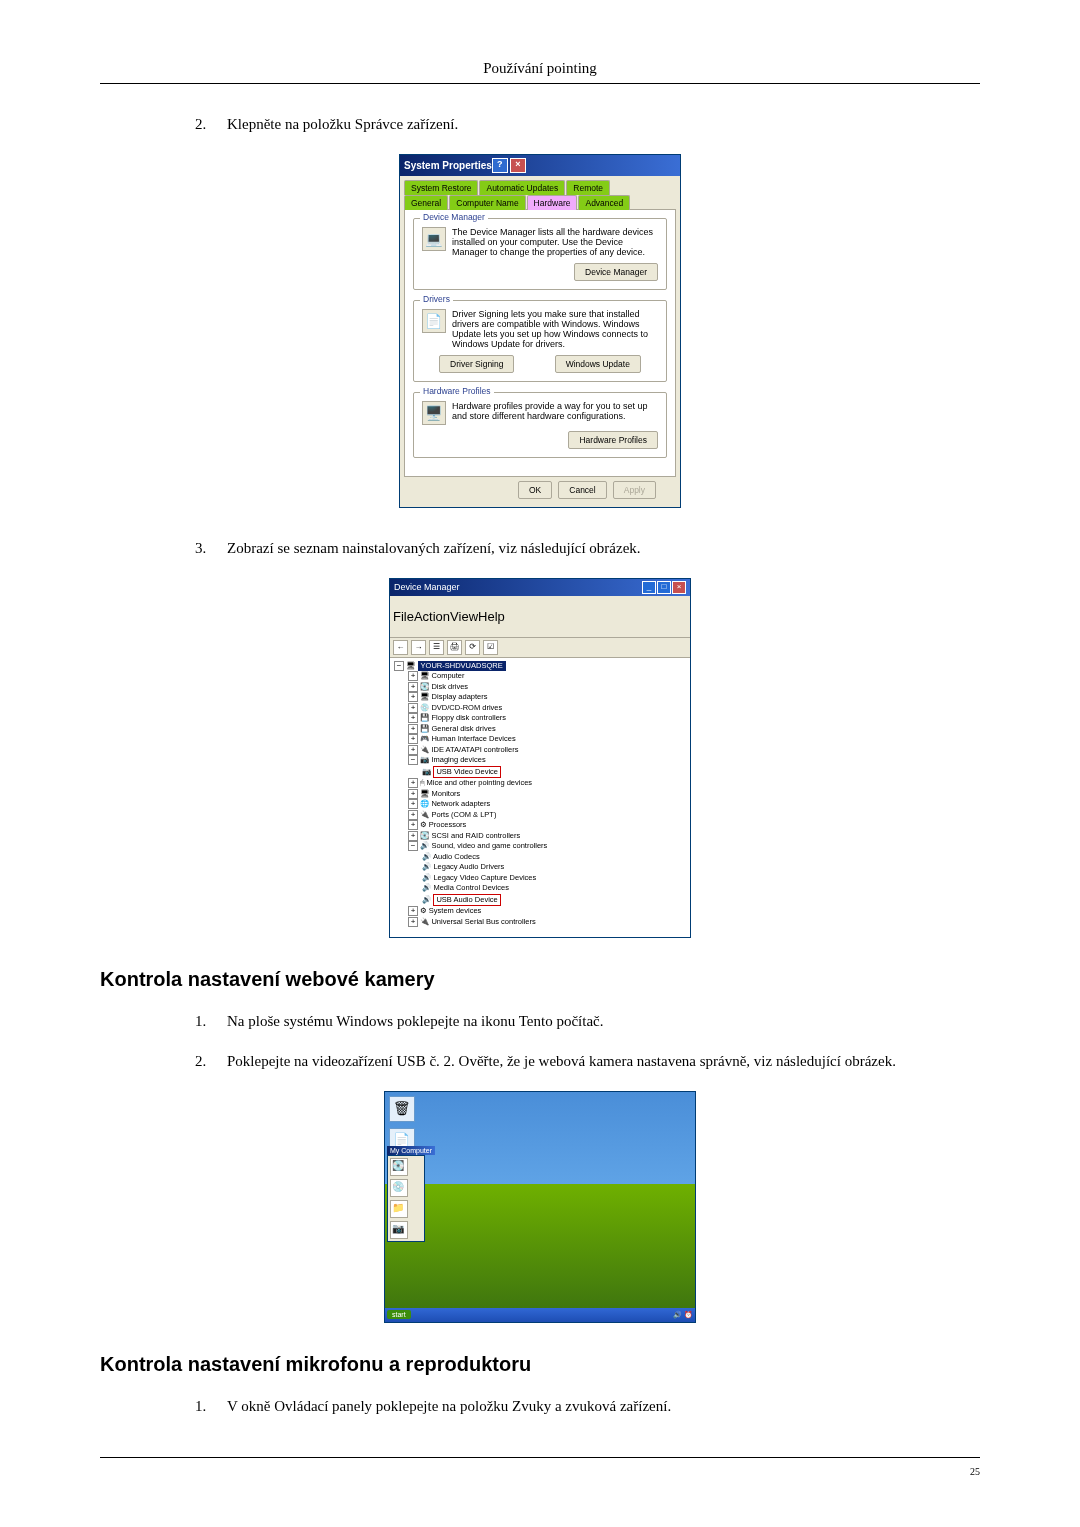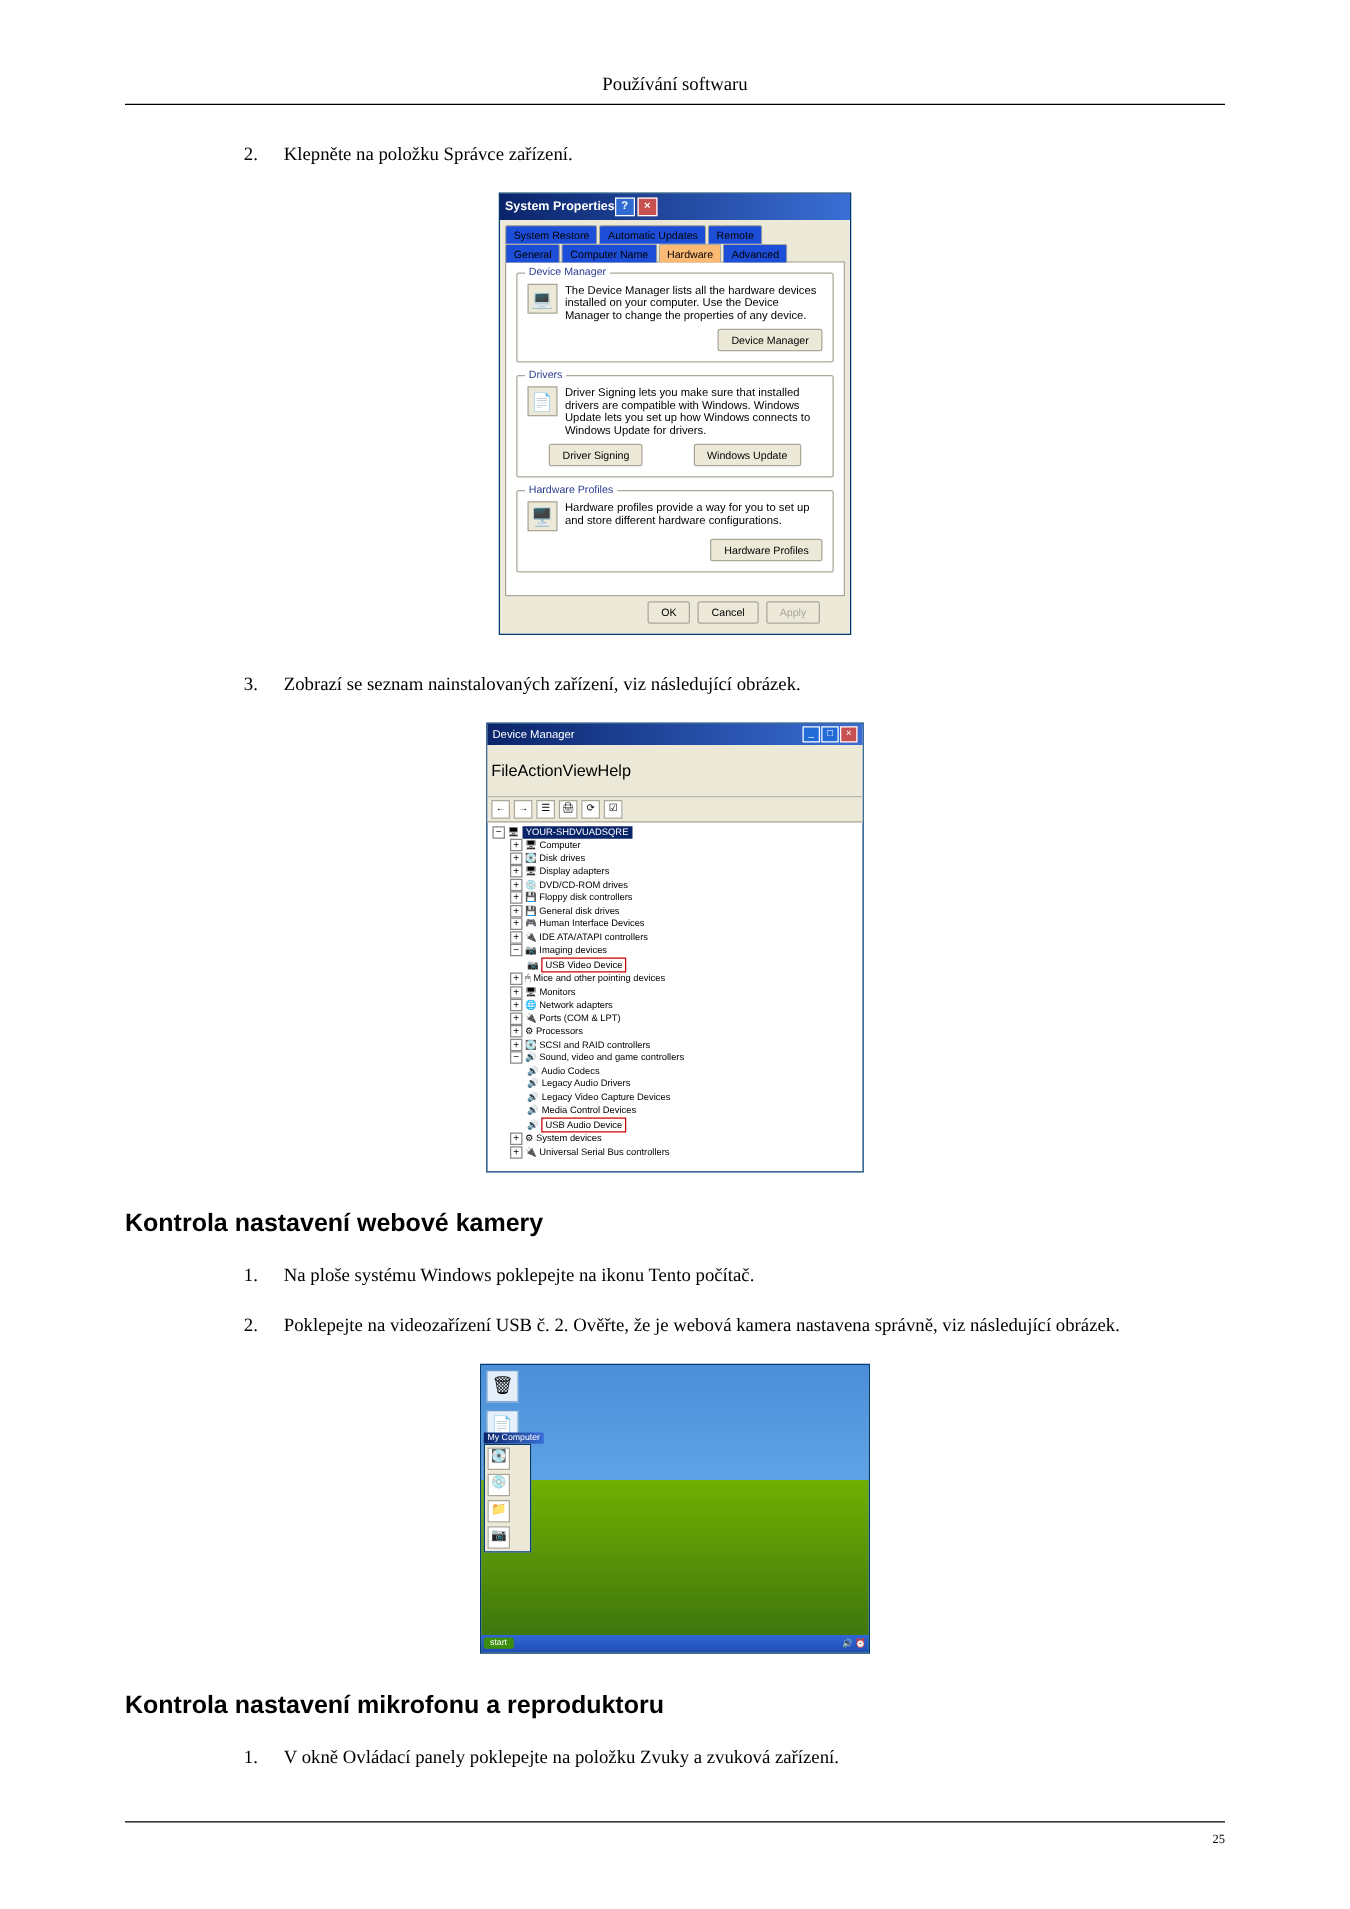--- a/index.html
+++ b/index.html
@@ -84,27 +84,27 @@
   .tabs-row {
     display: flex;
     background: #ece9d8;
     padding: 4px 4px 0 4px;
     font-size: 8.5px;
   }
   .tab {
     border: 1px solid #aca899;
     border-bottom: none;
     padding: 2px 6px;
-    background: #1d4ed8;
+    background: #84cc16;
     margin-right: 1px;
     border-radius: 2px 2px 0 0;
     white-space: nowrap;
   }
   .tab.active {
-    background: #fdba74;
+    background: #f0abfc;
     position: relative;
     z-index: 2;
   }
   .tabpane {
     background: #fff;
     border: 1px solid #aca899;
     margin: -1px 4px 0 4px;
     padding: 8px;
   }
   .grpbox {
@@ -331,21 +331,21 @@
     border-top: 1px solid #000;
     text-align: right;
     margin-top: 40px;
     padding-top: 8px;
     font-size: 10px;
   }
 </style>
 </head>
 <body>
 
-<div class="page-header">Používání softwaru</div>
+<div class="page-header">Používání pointing</div>
 
 <div class="content-indent">
   <div class="num-item">
     <div class="num">2.</div>
     <div class="txt">Klepněte na položku Správce zařízení.</div>
   </div>
 </div>
 
 <div class="fig-center">
   <div class="sysprop">

